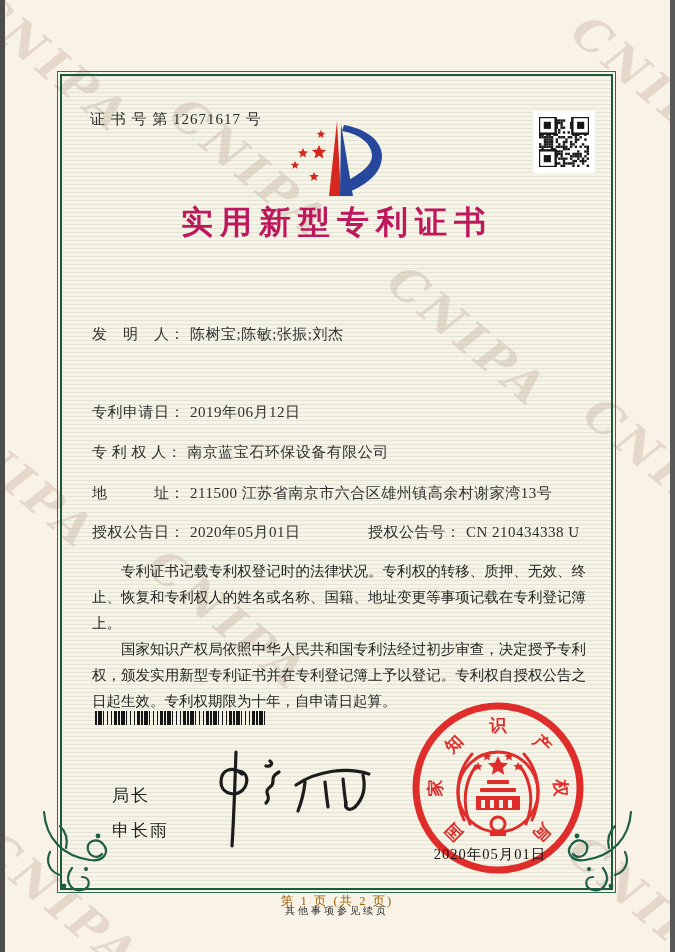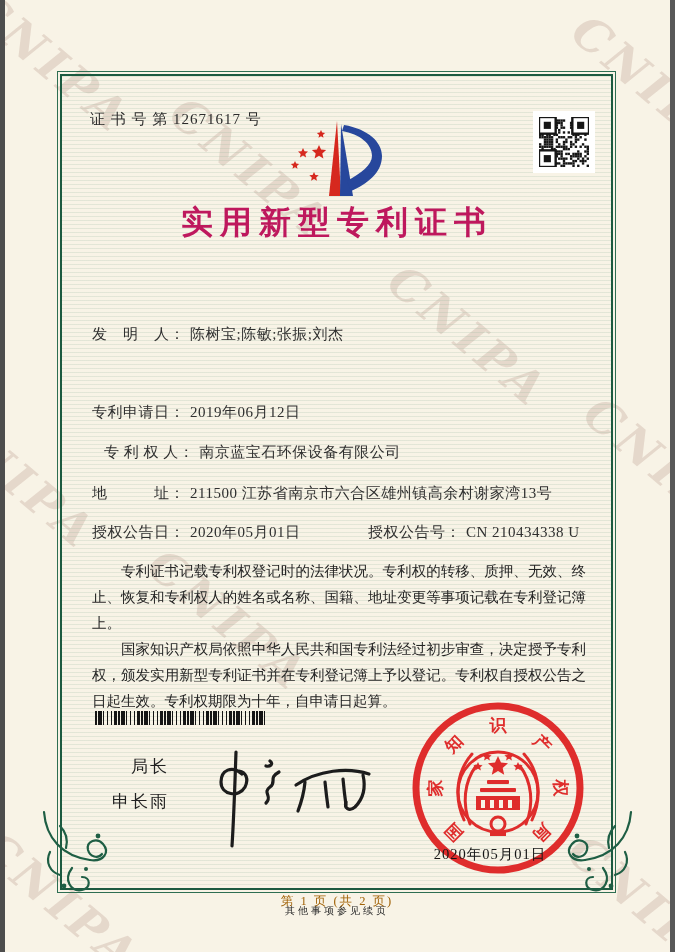--- a/index.html
+++ b/index.html
@@ -37,21 +37,21 @@
   }
   .row{position:absolute;left:92px;width:520px;font-size:15px;color:#2f2f2f;letter-spacing:0.5px;white-space:nowrap;}
   .row .val{margin-left:5px;}
   .row .pair2{position:absolute;left:276px;top:0;}
   .paras{position:absolute;left:92px;top:558px;width:494px;font-size:14.5px;line-height:26px;color:#242424;text-align:justify;}
   .paras p{margin:0;text-indent:2em;}
   .barcode{
     position:absolute;left:95px;top:711px;width:173px;height:14px;
     background:repeating-linear-gradient(90deg,#151515 0px,#151515 2px,rgba(0,0,0,0) 2px,rgba(0,0,0,0) 3px,#151515 3px,#151515 7px,rgba(0,0,0,0) 7px,rgba(0,0,0,0) 8px,#151515 8px,#151515 9px,rgba(0,0,0,0) 9px,rgba(0,0,0,0) 12px,#151515 12px,#151515 13px,rgba(0,0,0,0) 13px,rgba(0,0,0,0) 16px,#151515 16px,#151515 17px,rgba(0,0,0,0) 17px,rgba(0,0,0,0) 19px,#151515 19px,#151515 22px,rgba(0,0,0,0) 22px,rgba(0,0,0,0) 23px);
   }
-  .minister{position:absolute;left:112px;top:755px;font-family:"Liberation Sans","DejaVu Sans",sans-serif;font-size:17px;font-weight:500;color:#222;text-align:right;}
+  .minister{position:absolute;left:112px;top:784px;font-family:"Liberation Sans","DejaVu Sans",sans-serif;font-size:17px;font-weight:500;color:#222;}
   .minister div{margin-bottom:12px;letter-spacing:2px;}
   .signature{position:absolute;left:198px;top:740px;}
   .seal{position:absolute;left:410px;top:700px;opacity:0.93;}
   .seal-date{
     position:absolute;left:408px;top:845px;width:164px;text-align:center;
     font-size:14.5px;color:#161616;letter-spacing:1px;font-weight:500;
   }
   .page-no{position:absolute;left:57px;top:866px;width:560px;text-align:center;font-size:12.5px;color:#a16207;letter-spacing:2px;margin-top:27px;}
   .note{position:absolute;left:57px;top:904px;width:560px;text-align:center;font-size:10px;color:#2a2a2a;letter-spacing:3px;}
   .flourish{position:absolute;z-index:5;}
@@ -286,21 +286,21 @@
     </div>
 
     <div class="title">实用新型专利证书</div>
 
     <div class="row" style="top:325px;">
       <span class="lbl">发　明　人：</span><span class="val">陈树宝;陈敏;张振;刘杰</span>
     </div>
     <div class="row" style="top:403px;">
       <span class="lbl">专利申请日：</span><span class="val">2019年06月12日</span>
     </div>
-    <div class="row" style="top:443px;margin-left:12px;">
+    <div class="row" style="top:443px;">
       <span class="lbl">专 利 权 人：</span><span class="val">南京蓝宝石环保设备有限公司</span>
     </div>
     <div class="row" style="top:484px;">
       <span class="lbl">地　　　址：</span><span class="val">211500 江苏省南京市六合区雄州镇高余村谢家湾13号</span>
     </div>
     <div class="row" style="top:523px;">
       <span class="lbl">授权公告日：</span><span class="val">2020年05月01日</span>
       <span class="pair2">
         <span class="lbl">授权公告号：</span><span class="val">CN 210434338 U</span>
       </span>

